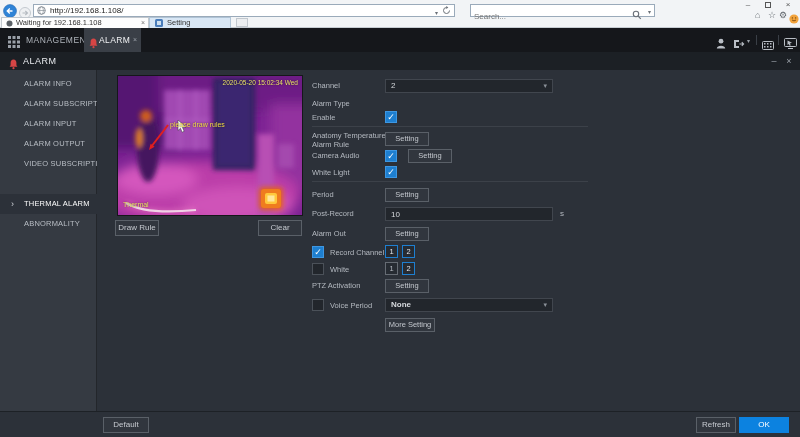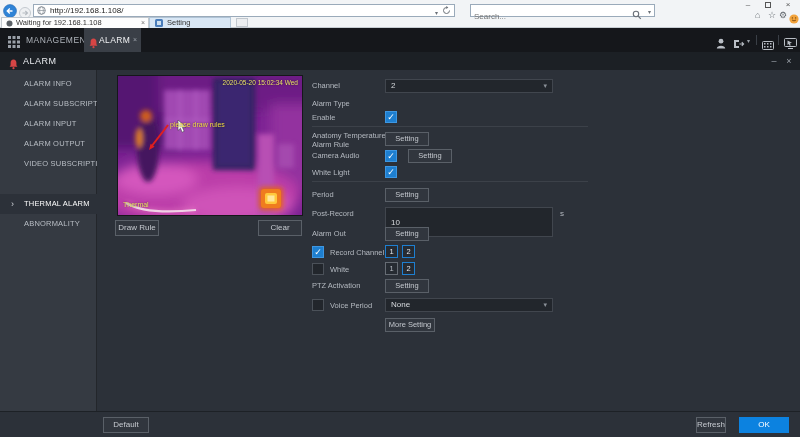--- a/index.html
+++ b/index.html
@@ -51,21 +51,21 @@
   #osd-ts{right:4px;top:3px}
   #osd-hint{left:52px;top:45px;color:#f2dd45;font-size:7px}
   #osd-label{left:5px;bottom:7px;font-size:7px}
   .pv-btn{position:absolute;top:150px;width:44px;height:16px;background:#31363e;border:1px solid #5a6068;color:#c6cad0;font-size:8px;line-height:14px;text-align:center;cursor:pointer}
 
   
   .flabel{position:absolute;left:215px;width:74px;color:#b4b9c0;font-size:7.5px;line-height:14px;white-space:nowrap}
   .flabel.wrap{white-space:normal;line-height:9px;width:76px}
   .dd{position:absolute;left:288px;width:168px;height:14px;background:#22262c;border:1px solid #41464e;color:#d6d9dd;font-size:8px;line-height:12px;padding-left:5px;cursor:pointer}
   .dd .car{position:absolute;right:5px;top:0;font-size:7px;color:#8a9098;line-height:12px}
-  .txt{position:absolute;left:288px;width:168px;height:30px;background:#22262c;border:1px solid #41464e;color:#d6d9dd;font-size:8px;line-height:12px;padding:0 5px;font-family:"Liberation Sans",sans-serif;outline:none}
+  .txt{position:absolute;left:288px;width:168px;height:14px;background:#22262c;border:1px solid #41464e;color:#d6d9dd;font-size:8px;line-height:12px;padding:0 5px;font-family:"Liberation Sans",sans-serif;outline:none}
   .sbtn{position:absolute;width:44px;height:14px;background:#31363e;border:1px solid #5a6068;color:#c3c7cd;font-size:7.5px;line-height:12px;text-align:center;cursor:pointer}
   .cb{position:absolute;width:12px;height:12px;background:#22262c;border:1px solid #4b5159;font-size:9px;line-height:11px;text-align:center;color:#fff;cursor:pointer}
   .cb.on{background:#1e7fd0;border-color:#3e97e2}
   .chsq{position:absolute;width:13px;height:13px;background:#262b32;border:1px solid #666c74;color:#b6bbc2;font-size:7.5px;line-height:11px;text-align:center;cursor:pointer}
   .chsq.sel{border-color:#1e7fd0;color:#e2e5e9}
   .fdiv{position:absolute;left:215px;width:276px;height:1px;background:#3c4149}
   .unit{position:absolute;color:#b4b9c0;font-size:8px;line-height:14px}
 
   
   #footer{position:absolute;left:0;top:411px;width:800px;height:26px;background:#2c3139;border-top:1px solid #1d2126}
@@ -345,26 +345,26 @@
     <div class="flabel" style="left:233px;top:193px">White</div>
     <span class="chsq" style="left:288px;top:192px">1</span>
     <span class="chsq sel" style="left:305px;top:192px">2</span>
 
     <div class="flabel" style="top:209px">PTZ Activation</div>
     <div class="sbtn" style="left:288px;top:209px">Setting</div>
 
     <span class="cb" style="left:215px;top:229px"></span>
     <div class="flabel" style="left:233px;top:229px">Voice Period</div>
     <div class="dd" style="top:228px">
-      <span style="font-weight:normal">None</span>
+      <span style="font-weight:bold">None</span>
       <span class="car">▾</span>
     </div>
 
     <div class="sbtn" style="left:288px;top:248px;width:50px">More Setting</div>
   </div>
 
   <div id="footer">
     <div class="ftbtn" style="left:103px;width:46px">Default</div>
-    <div class="ftbtn" style="left:696px;width:30px">Refresh</div>
+    <div class="ftbtn" style="left:696px;width:40px">Refresh</div>
     <div class="ftbtn" id="btn-ok" style="left:739px;width:50px">OK</div>
   </div>
 
 </div>
 
 </body></html>

